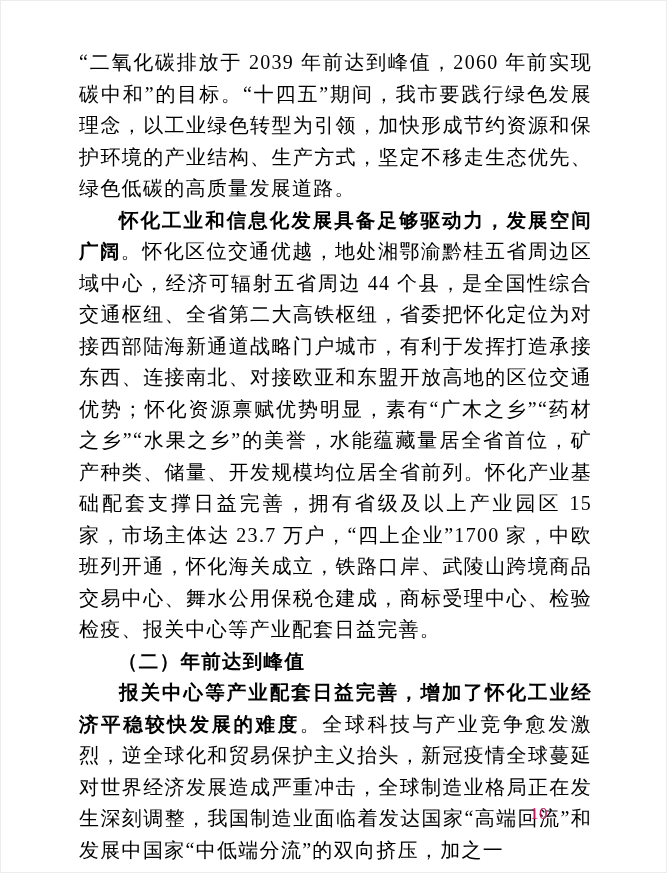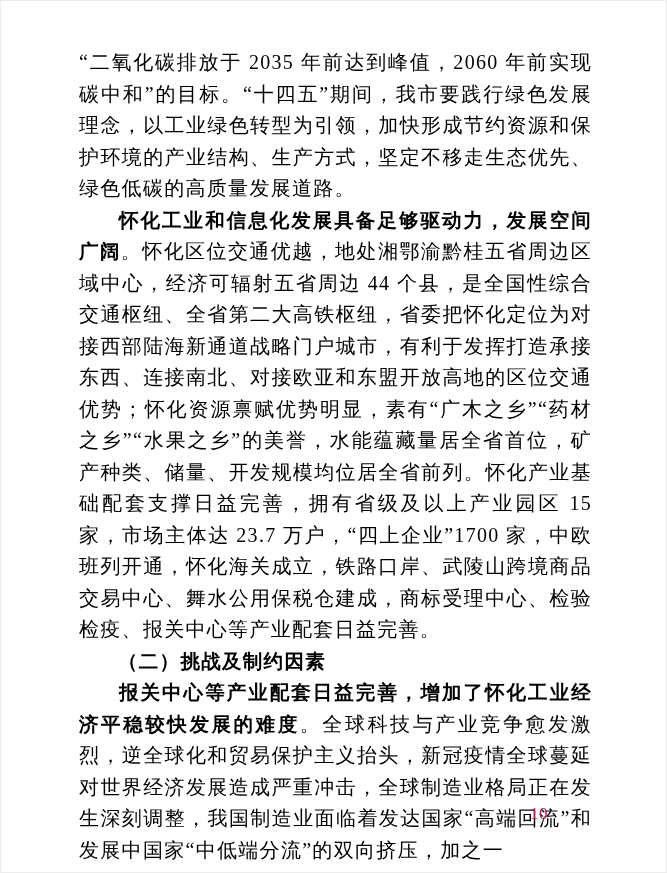--- a/index.html
+++ b/index.html
@@ -55,28 +55,28 @@
     letter-spacing: 0.5px;
   }
 </style>
 </head>
 <body>
 
 <div class="page">
   <div class="content">
 
     <p class="para flush">
-      <span>“二氧化碳排放于 2035 年前达到峰值，2060 年前实现碳中和”的目标。“十四五”期间，我市要践行绿色发展理念，以工业绿色转型为引领，加快形成节约资源和保护环境的产业结构、生产方式，坚定不移走生态优先、绿色低碳的高质量发展道路。</span>
+      <span>“二氧化碳排放于 2039 年前达到峰值，2060 年前实现碳中和”的目标。“十四五”期间，我市要践行绿色发展理念，以工业绿色转型为引领，加快形成节约资源和保护环境的产业结构、生产方式，坚定不移走生态优先、绿色低碳的高质量发展道路。</span>
     </p>
 
     <p class="para">
       <span class="bold-lead">怀化工业和信息化发展具备足够驱动力，发展空间广阔</span><span>。怀化区位交通优越，地处湘鄂渝黔桂五省周边区域中心，经济可辐射五省周边 44 个县，是全国性综合交通枢纽、全省第二大高铁枢纽，省委把怀化定位为对接西部陆海新通道战略门户城市，有利于发挥打造承接东西、连接南北、对接欧亚和东盟开放高地的区位交通优势；怀化资源禀赋优势明显，素有“广木之乡”“药材之乡”“水果之乡”的美誉，水能蕴藏量居全省首位，矿产种类、储量、开发规模均位居全省前列。怀化产业基础配套支撑日益完善，拥有省级及以上产业园区 15 家，市场主体达 23.7 万户，“四上企业”1700 家，中欧班列开通，怀化海关成立，铁路口岸、武陵山跨境商品交易中心、舞水公用保税仓建成，商标受理中心、检验检疫、报关中心等产业配套日益完善。</span>
     </p>
 
-    <p class="para heading">（二）挑战及制约因素</p>
+    <p class="para heading">（二）年前达到峰值</p>
 
     <p class="para">
       <span class="bold-lead">报关中心等产业配套日益完善，增加了怀化工业经济平稳较快发展的难度</span><span>。全球科技与产业竞争愈发激烈，逆全球化和贸易保护主义抬头，新冠疫情全球蔓延对世界经济发展造成严重冲击，全球制造业格局正在发生深刻调整，我国制造业面临着发达国家“高端回流”和发展中国家“中低端分流”的双向挤压，加之一</span>
     </p>
 
   </div>
 
   <div class="page-number">10</div>
 </div>
 

